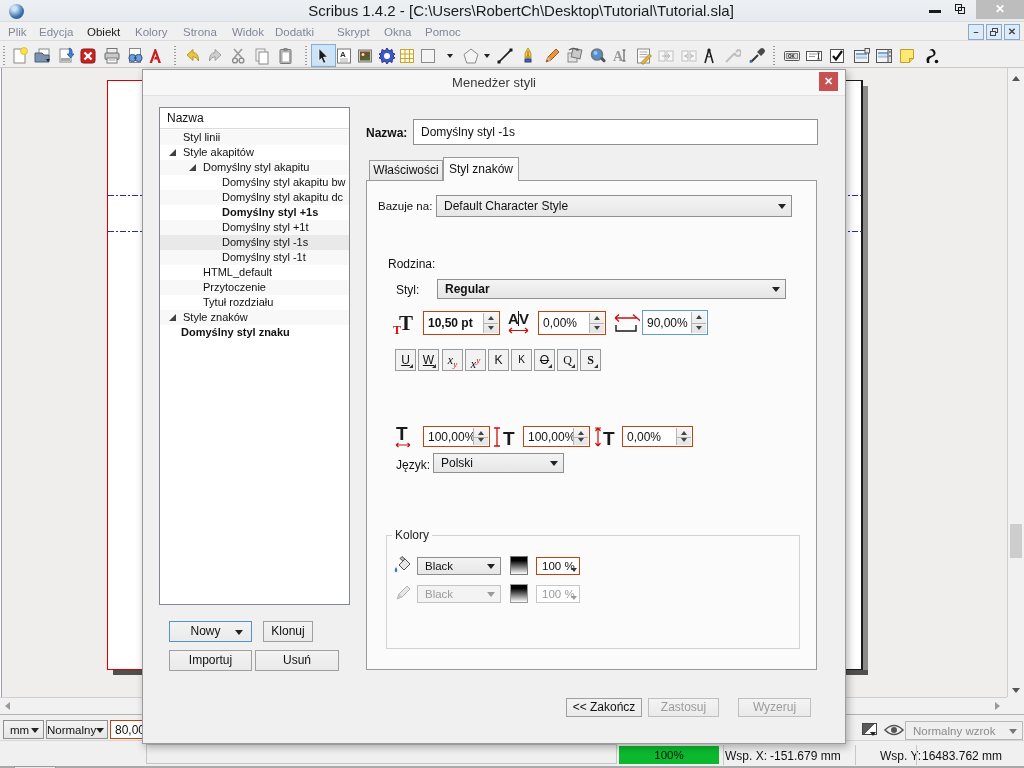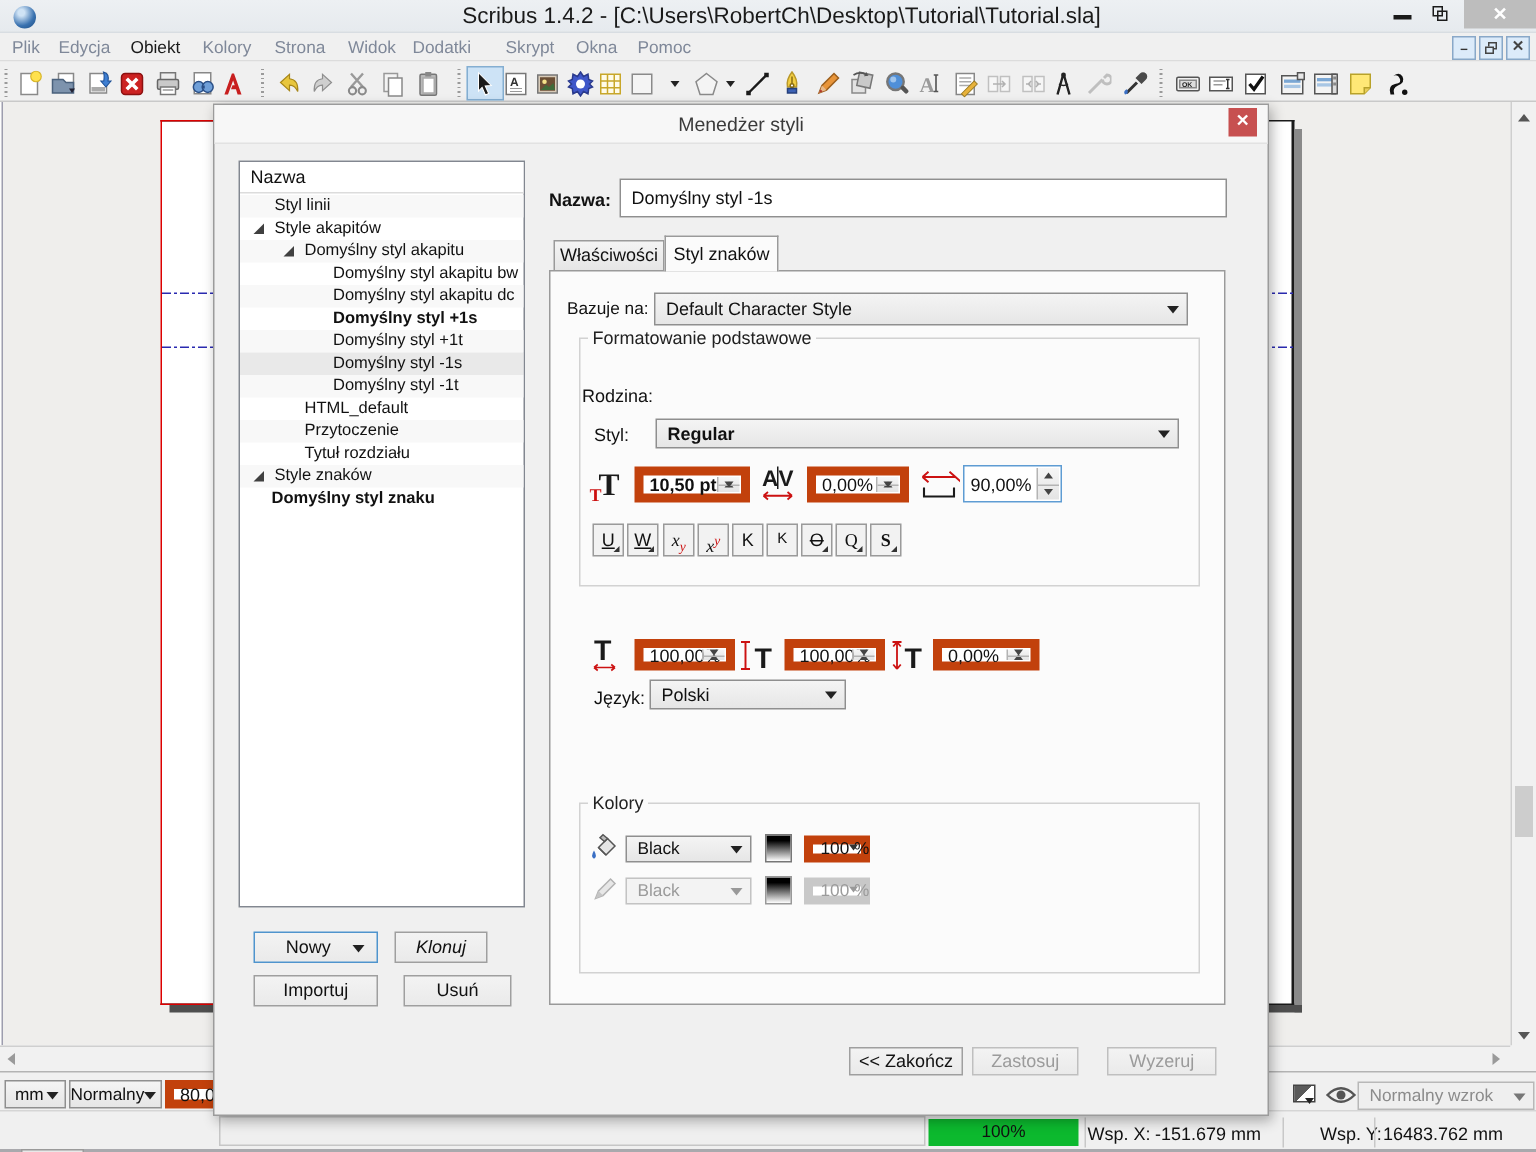--- a/index.html
+++ b/index.html
@@ -1,18 +1,18 @@
 <!DOCTYPE html>
 <html><head><meta charset="utf-8"><style>
 *{margin:0;padding:0;box-sizing:border-box;}
 html,body{width:1024px;height:768px;overflow:hidden;font-family:"Liberation Sans",sans-serif;background:#f0f0f0;}
 .a{position:absolute;}
 .combo{position:absolute;background:linear-gradient(#f4f4f4,#e6e6e6);border:1px solid #8f8f8f;font-size:12px;color:#111;line-height:19px;padding-left:7px;white-space:nowrap;overflow:hidden;}
 .car{position:absolute;right:5px;top:50%;margin-top:-2px;width:0;height:0;border-left:4px solid transparent;border-right:4px solid transparent;border-top:5px solid #222;}
-.spin{position:absolute;background:#fff;border:6px solid #c2410c;font-size:12px;color:#111;}
+.spin{position:absolute;background:#fff;border:1px solid #c2410c;font-size:12px;color:#111;}
 .spin .tx{position:absolute;left:4px;top:50%;transform:translateY(-50%);white-space:nowrap;}
 .sb{position:absolute;right:1px;top:1px;bottom:1px;width:15px;background:linear-gradient(#f6f6f6,#e4e4e4);border-left:1px solid #b4b4b4;}
 .sb:before{content:"";position:absolute;left:3.5px;top:3px;border-left:3.5px solid transparent;border-right:3.5px solid transparent;border-bottom:4px solid #444;}
 .sb:after{content:"";position:absolute;left:3.5px;bottom:3px;border-left:3.5px solid transparent;border-right:3.5px solid transparent;border-top:4px solid #444;}
 .sb i{position:absolute;left:0;right:0;top:50%;border-top:1px solid #b4b4b4;}
 .grp{position:absolute;border:1px solid #d2d2d2;}
 .glab{position:absolute;top:-7px;left:5px;background:#fbfbfb;padding:0 3px;font-size:12px;color:#222;line-height:13px;}
 .btn{position:absolute;background:linear-gradient(#f3f3f3,#eaeaea);border:1px solid #9f9f9f;font-size:12px;color:#111;text-align:center;}
 .sep{position:absolute;top:46px;height:20px;width:2px;background-image:repeating-linear-gradient(#9a9a9a 0 1px,transparent 1px 3px);}
 .ic{position:absolute;top:47px;width:18px;height:18px;}
@@ -318,23 +318,20 @@
   <div class="a" style="left:366px;top:126px;font-size:12px;font-weight:bold;color:#111;">Nazwa:</div>
   <div class="a" style="left:413px;top:119px;width:405px;height:26px;background:#fff;border:1px solid #8f8f8f;font-size:12px;color:#111;line-height:24px;padding-left:7px;">Domyślny styl -1s</div>
 
   <div class="a" style="left:369px;top:160px;width:74px;height:21px;background:linear-gradient(#f4f4f4,#e6e6e6);border:1px solid #9a9a9a;font-size:12px;color:#111;text-align:center;line-height:19px;">Właściwości</div>
   <div class="a" style="left:366px;top:180px;width:451px;height:490px;background:#fbfbfb;border:1px solid #9a9a9a;"></div>
   <div class="a" style="left:443px;top:157px;width:76px;height:24px;background:#fbfbfb;border:1px solid #9a9a9a;border-bottom:none;font-size:12px;color:#111;text-align:center;line-height:22px;">Styl znaków</div>
 
   <div class="a" style="left:378px;top:200px;font-size:11.5px;color:#111;">Bazuje na:</div>
   <div class="combo" style="left:436px;top:195px;width:356px;height:22px;line-height:20px;">Default Character Style<i class="car"></i></div>
 
-  <div class="grp" style="left:386px;top:225px;width:414px;height:166px;">
-      <span class="glab">Formatowanie podstawowe</span>
-    </div>
   <div class="a" style="left:388px;top:257px;font-size:12px;color:#111;">Rodzina:</div>
   <div class="a" style="left:396px;top:283px;font-size:12px;color:#111;">Styl:</div>
   <div class="combo" style="left:437px;top:279px;width:349px;height:20px;"><b>Regular</b><i class="car"></i></div>
   <svg class="a" style="left:393px;top:310px;" width="22" height="26" viewBox="0 0 22 26">
       <text x="6" y="20" font-size="21" font-weight="bold" font-family="Liberation Serif" fill="#1a1a1a">T</text>
       <text x="0" y="24" font-size="12" font-weight="bold" font-family="Liberation Serif" fill="#cc1111">T</text>
     </svg>
   <div class="spin" style="left:423px;top:311px;width:77px;height:24px;font-weight:bold;">
       <span class="tx">10,50 pt</span>
       <span class="sb">
@@ -427,20 +424,20 @@
       <path d="M4,16 l2,-5 l3,3 z" fill="#999"></path>
     </svg>
   <div class="combo" style="left:417px;top:585px;width:84px;height:18px;font-size:11.5px;line-height:16px;color:#9b9b9b;background:#f3f3f3;border-color:#c3c3c3;">Black<i class="car" style="border-top-color:#999;"></i></div>
   <div class="a" style="left:510px;top:584px;width:18px;height:19px;background:linear-gradient(#000 20%,#fff);border:1px solid #999;"></div>
   <div class="spin" style="left:536px;top:585px;width:44px;height:18px;font-size:11.5px;color:#9b9b9b;border-color:#c8c8c8;">
       <span class="tx" style="left:5px;">100 %</span>
       <i class="a" style="right:2px;bottom:2px;width:0;height:0;border-left:3px solid transparent;border-right:3px solid transparent;border-top:4px solid #999;"></i>
     </div>
 
   <div class="btn" style="left:169px;top:621px;width:83px;height:21px;border:1px solid #4f94cd;line-height:19px;"><span style="margin-right:10px;">Nowy</span><i class="a" style="right:8px;top:8px;width:0;height:0;border-left:4px solid transparent;border-right:4px solid transparent;border-top:5px solid #222;"></i></div>
-  <div class="btn" style="left:263px;top:621px;width:62px;height:21px;line-height:19px;font-style:italic;">Klonuj</div>
+  <div class="btn" style="left:263px;top:621px;width:50px;height:21px;line-height:19px;">Klonuj</div>
   <div class="btn" style="left:169px;top:650px;width:83px;height:21px;line-height:19px;">Importuj</div>
-  <div class="btn" style="left:269px;top:650px;width:72px;height:21px;line-height:19px;">Usuń</div>
+  <div class="btn" style="left:255px;top:650px;width:84px;height:21px;line-height:19px;">Usuń</div>
 
   <div class="btn" style="left:566px;top:698px;width:76px;height:19px;line-height:17px;">&lt;&lt; Zakończ</div>
   <div class="btn" style="left:648px;top:698px;width:71px;height:19px;line-height:17px;color:#9b9b9b;border-color:#bfbfbf;">Zastosuj</div>
   <div class="btn" style="left:738px;top:698px;width:73px;height:19px;line-height:17px;color:#9b9b9b;border-color:#bfbfbf;">Wyzeruj</div>
 </div>
 
 </body></html>

